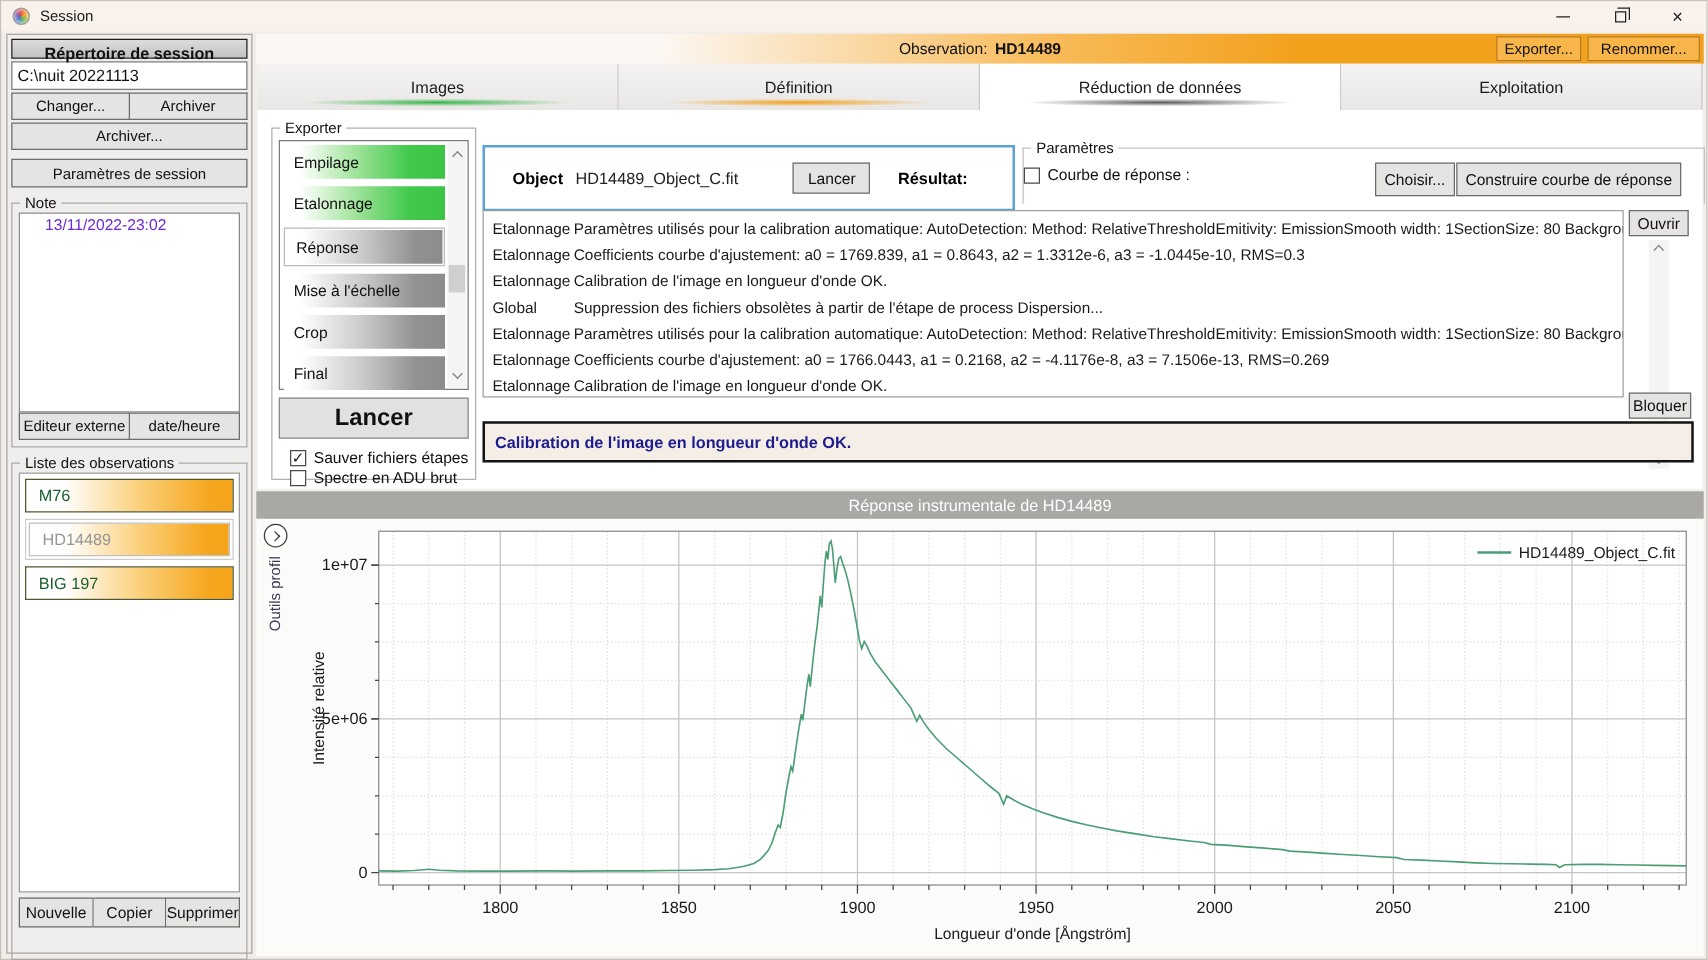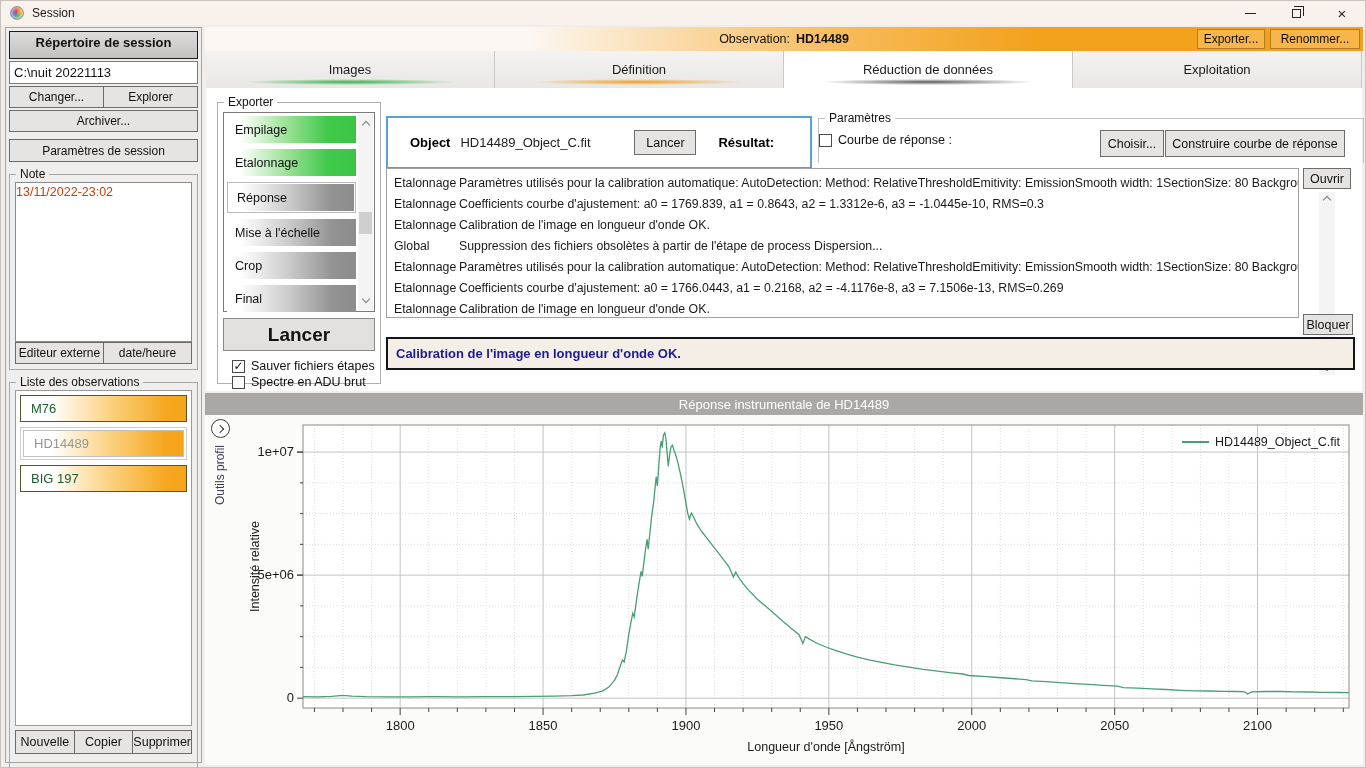--- a/index.html
+++ b/index.html
@@ -18,37 +18,37 @@
   .win-btn { width:46px; height:100%; display:flex; align-items:center; justify-content:center; }
   .min-glyph { width:11px; height:1px; background:#222; }
   .max-glyph { position:relative; width:9px; height:9px; border:1px solid #222; background:#f8f1ec; }
   .max-glyph::before { content:""; position:absolute; left:1px; top:-4px; width:9px; height:9px;
     border:1px solid #222; border-left:none; border-bottom:none; }
   .close-glyph { font-size:15px; color:#222; line-height:1; }
 
   
   .sidebar { position:absolute; left:4px; top:26px; width:197px; bottom:4px;
     background:#f0eeec; border:1px solid #a8a4a0; padding:3px; }
-  .side-hdr { height:28px; background:linear-gradient(180deg,#dedcda,#c3c1bf);
+  .side-hdr { height:16px; background:linear-gradient(180deg,#dedcda,#c3c1bf);
     border:1px solid #1c1c1c; font-size:13px; font-weight:bold; text-align:center;
     line-height:22px; color:#111; }
   .side-input { margin-top:2px; height:23px; background:#fff; border:1px solid #7c7a78;
     font-size:13px; padding:3px 4px; color:#111; }
   .btn { background:#e6e4e2; border:1px solid #6e6c6a; font-size:12px; color:#111;
     text-align:center; display:flex; align-items:center; justify-content:center; }
   .row2 { display:flex; margin-top:2px; }
   .row2 .btn { flex:1; height:22px; }
   .row2 .btn + .btn { border-left:none; }
   .full-btn { margin-top:2px; height:22px; }
   .sess-btn { margin-top:7px; height:23px; }
   .grp { position:relative; border:1px solid #aaa8a5; margin-top:12px; padding:7px 5px 5px 5px; }
   .grp-label { position:absolute; top:-8px; left:6px; background:#f0eeec; padding:0 4px;
     font-size:12px; color:#111; }
   .note-area { background:#fff; border:1px solid #8c8a88; height:160px; font-size:12.5px;
-    padding:2px 0; color:#c2410c; }
+    padding:2px 20px; color:#6d28d9; }
   .note-btns { display:flex; }
   .note-btns .btn { flex:1; height:22px; }
   .note-btns .btn + .btn { border-left:none; }
   .obs-grp { height:398px; }
   .obs-list { background:#fff; border:1px solid #9c9a98; height:336px; padding:4px; }
   .obs-item { height:27px; border:1px solid #55552c; margin-bottom:5px;
     background:linear-gradient(90deg,#fff 0%,#fff 18%,#fbd07b 55%,#f6a71f 88%,#f5a41a 100%);
     display:flex; align-items:center; }
   .obs-item .t { font-size:13px; color:#1c6030; padding-left:10px; }
   .obs-sel-wrap { border:1px solid #cfcdca; padding:2px; margin-bottom:5px; background:#fff; }
@@ -178,21 +178,21 @@
           <div class="close-glyph">×</div>
         </div>
     </div>
   </div>
 
   <div class="sidebar">
     <div class="side-hdr">Répertoire de session</div>
     <div class="side-input">C:\nuit 20221113</div>
     <div class="row2">
       <div class="btn">Changer...</div>
-      <div class="btn">Explorer</div>
+      <div class="btn">Archiver</div>
     </div>
     <div class="btn full-btn">Archiver...</div>
     <div class="btn sess-btn">Paramètres de session</div>
 
     <div class="grp">
       <div class="grp-label">Note</div>
       <div class="note-area">13/11/2022-23:02</div>
       <div class="note-btns">
         <div class="btn">Editeur externe</div>
         <div class="btn">date/heure</div>

